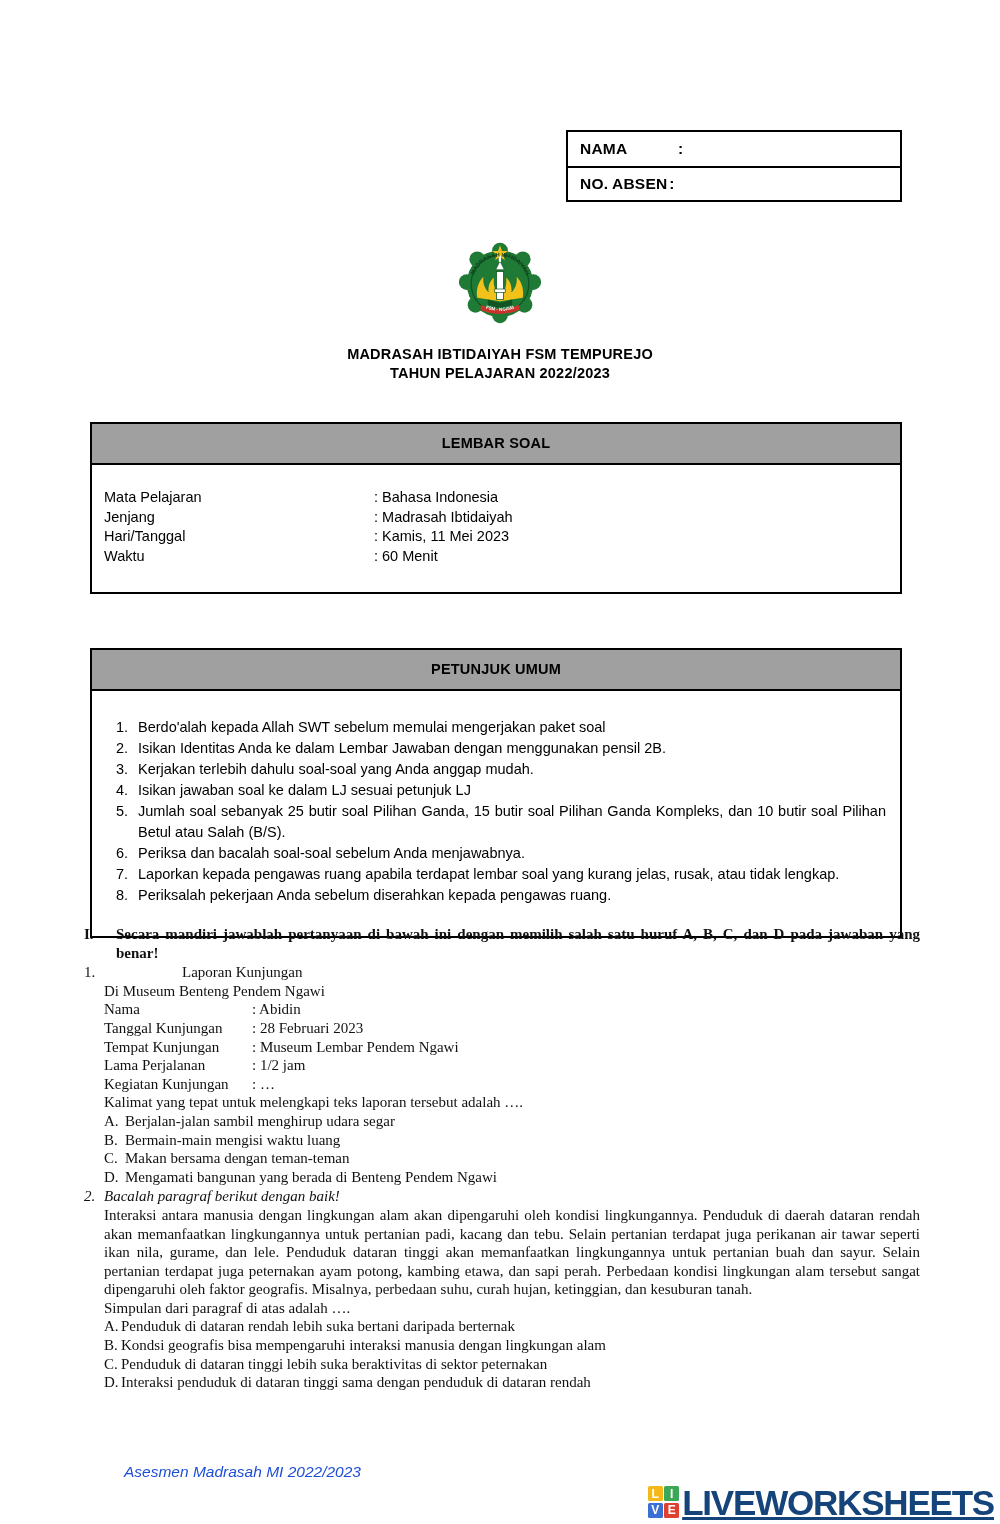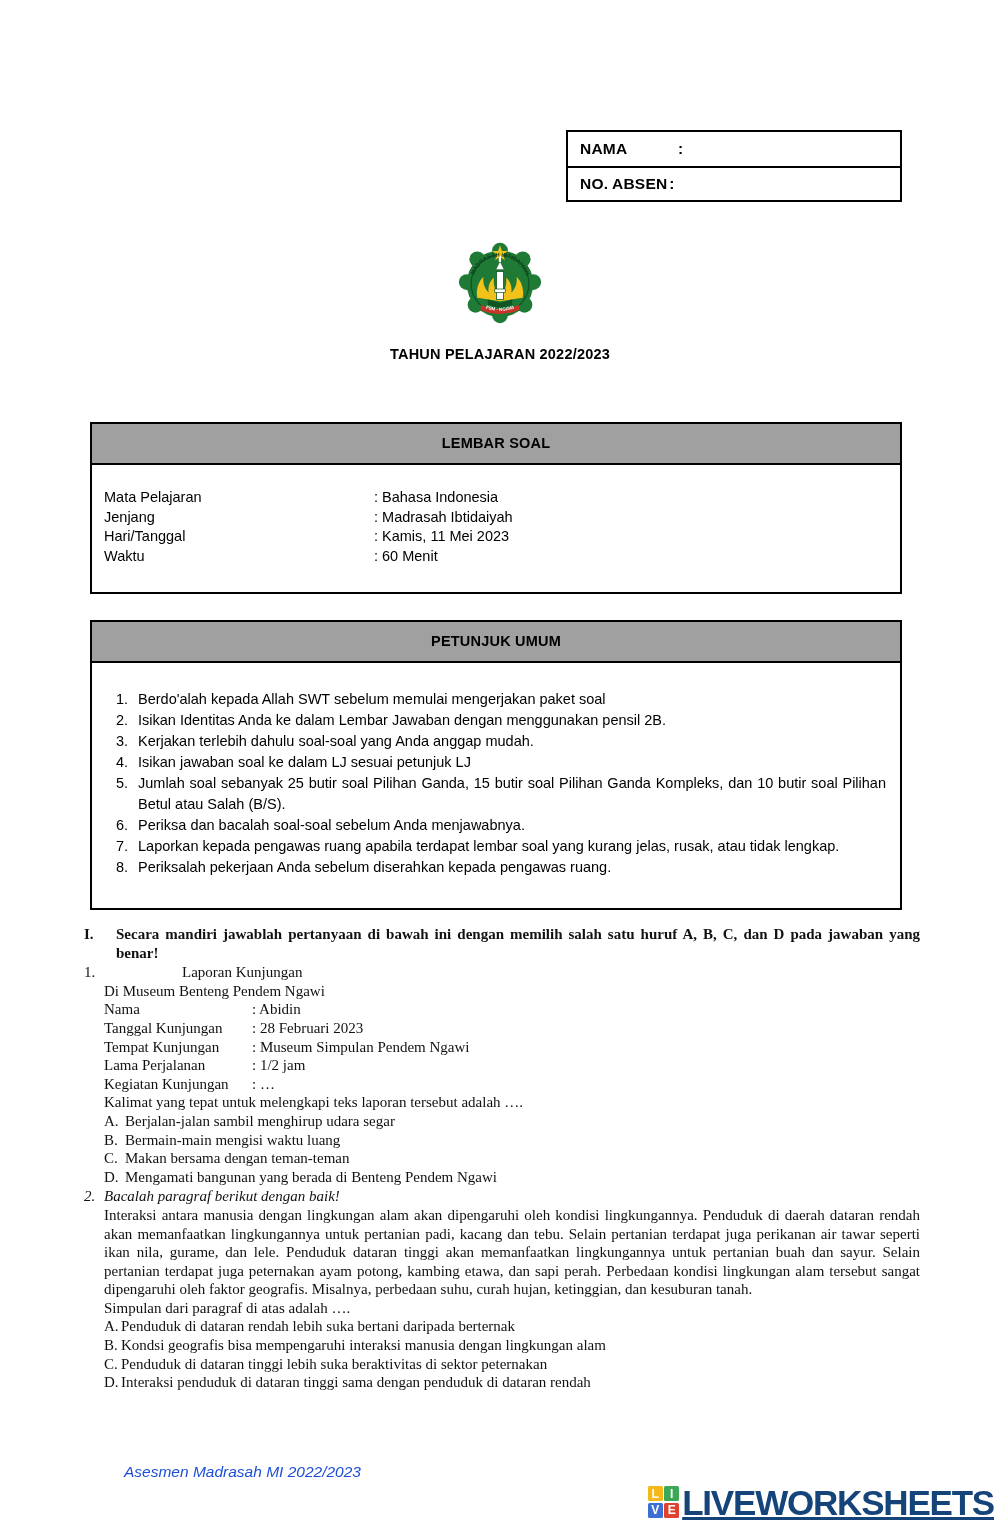--- a/index.html
+++ b/index.html
@@ -93,21 +93,21 @@
   #lembar-soal-panel .panel-body { padding: 23px 0 26px 12px; }
   .info-row {
     display: flex;
     font-size: 14.5px;
     line-height: 19.5px;
   }
   .info-key { width: 270px; flex: 0 0 270px; }
   .info-val { }
 
   
-  #petunjuk-panel { top: 620px; }
+  #petunjuk-panel { top: 648px; }
   #petunjuk-panel .panel-body { padding: 26px 14px 30px 10px; }
   ol.petunjuk-list {
     margin: 0;
     padding: 0 0 0 30px;
     font-size: 14.5px;
     line-height: 20.5px;
     text-align: justify;
   }
   ol.petunjuk-list li {
     padding-left: 6px;
@@ -260,20 +260,21 @@
         <path id="arcBot" d="M30 77 Q50 85 70 77" fill="none"></path>
         <text font-family="'Liberation Sans', sans-serif" font-size="5.2" font-weight="bold" fill="#ffffff">
           <textPath href="#arcBot" startOffset="50%" text-anchor="middle">FSM - NGAWI</textPath>
         </text>
       </g>
     </svg>
   </div>
 </div>
 
 <div class="title-block">
+  <div>MADRASAH IBTIDAIYAH FSM TEMPUREJO</div>
   <div>TAHUN PELAJARAN 2022/2023</div>
 </div>
 
 <div class="panel" id="lembar-soal-panel">
   <div class="panel-header">LEMBAR SOAL</div>
   <div class="panel-body">
     <div class="info-row">
       <span class="info-key">Mata Pelajaran</span>
       <span class="info-val">: Bahasa Indonesia</span>
     </div>
@@ -324,21 +325,21 @@
       <div class="report-row">
         <span class="report-key">Nama</span>
         <span class="report-val">: Abidin</span>
       </div>
       <div class="report-row">
         <span class="report-key">Tanggal Kunjungan</span>
         <span class="report-val">: 28 Februari 2023</span>
       </div>
       <div class="report-row">
         <span class="report-key">Tempat Kunjungan</span>
-        <span class="report-val">: Museum Simpulan Pendem Ngawi</span>
+        <span class="report-val">: Museum Lembar Pendem Ngawi</span>
       </div>
       <div class="report-row">
         <span class="report-key">Lama Perjalanan</span>
         <span class="report-val">: 1/2 jam</span>
       </div>
       <div class="report-row">
         <span class="report-key">Kegiatan Kunjungan</span>
         <span class="report-val">: …</span>
       </div>
 

